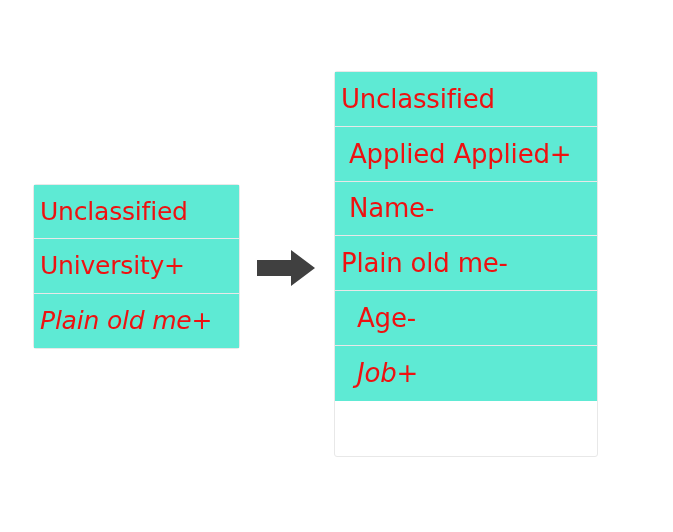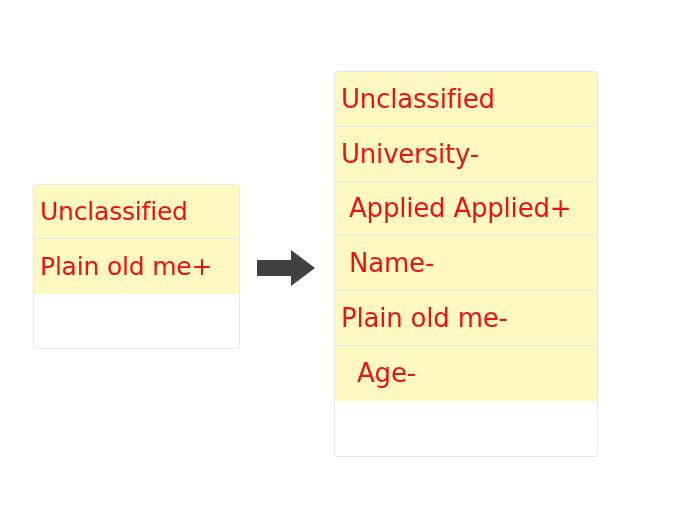--- a/index.html
+++ b/index.html
@@ -41,26 +41,27 @@
     top: 71px;
     width: 264px;
     height: 386px;
   }
 
   .tree-node {
     box-sizing: border-box;
     display: flex;
     align-items: center;
     border-bottom: 1px solid #e8e8e8;
-    background: #fef9c3;
+    background: #5eead4;
     white-space: nowrap;
     overflow: hidden;
   }
   .tree-node:last-child {
     border-bottom: none;
+    font-style: italic;
   }
 
   .before .tree-node { height: 54.3px; }
   .after  .tree-node { height: 54.8px; }
 
   .node-label {
     color: #ee1111;
     font-size: 26px;
     line-height: 1;
     letter-spacing: -0.2px;
@@ -90,55 +91,58 @@
 <body>
 
 <div class="stage">
 
   <div class="tree-panel before">
 
     <div class="tree-node lvl-0">
       <span class="node-label">Unclassified</span>
     </div>
 
+    <div class="tree-node lvl-0">
+      <span class="node-label">University+</span>
+    </div>
 
     <div class="tree-node lvl-0">
       <span class="node-label">Plain old me+</span>
     </div>
 
   </div>
 
   <div class="arrow-wrap">
     <svg width="64" height="40" viewBox="0 0 64 40">
       <path d="M2 12 L36 12 L36 2 L60 20 L36 38 L36 28 L2 28 Z" fill="#404040"></path>
     </svg>
   </div>
 
   <div class="tree-panel after">
 
     <div class="tree-node lvl-0">
       <span class="node-label">Unclassified</span>
     </div>
 
-    <div class="tree-node lvl-0">
-      <span class="node-label">University-</span>
-    </div>
 
     <div class="tree-node lvl-1">
       <span class="node-label">Applied Applied+</span>
     </div>
 
     <div class="tree-node lvl-1">
       <span class="node-label">Name-</span>
     </div>
 
     <div class="tree-node lvl-0">
       <span class="node-label">Plain old me-</span>
     </div>
 
     <div class="tree-node lvl-2">
       <span class="node-label">Age-</span>
     </div>
 
+    <div class="tree-node lvl-2">
+      <span class="node-label">Job+</span>
+    </div>
 
   </div>
 
 </div>
 
 </body></html>

